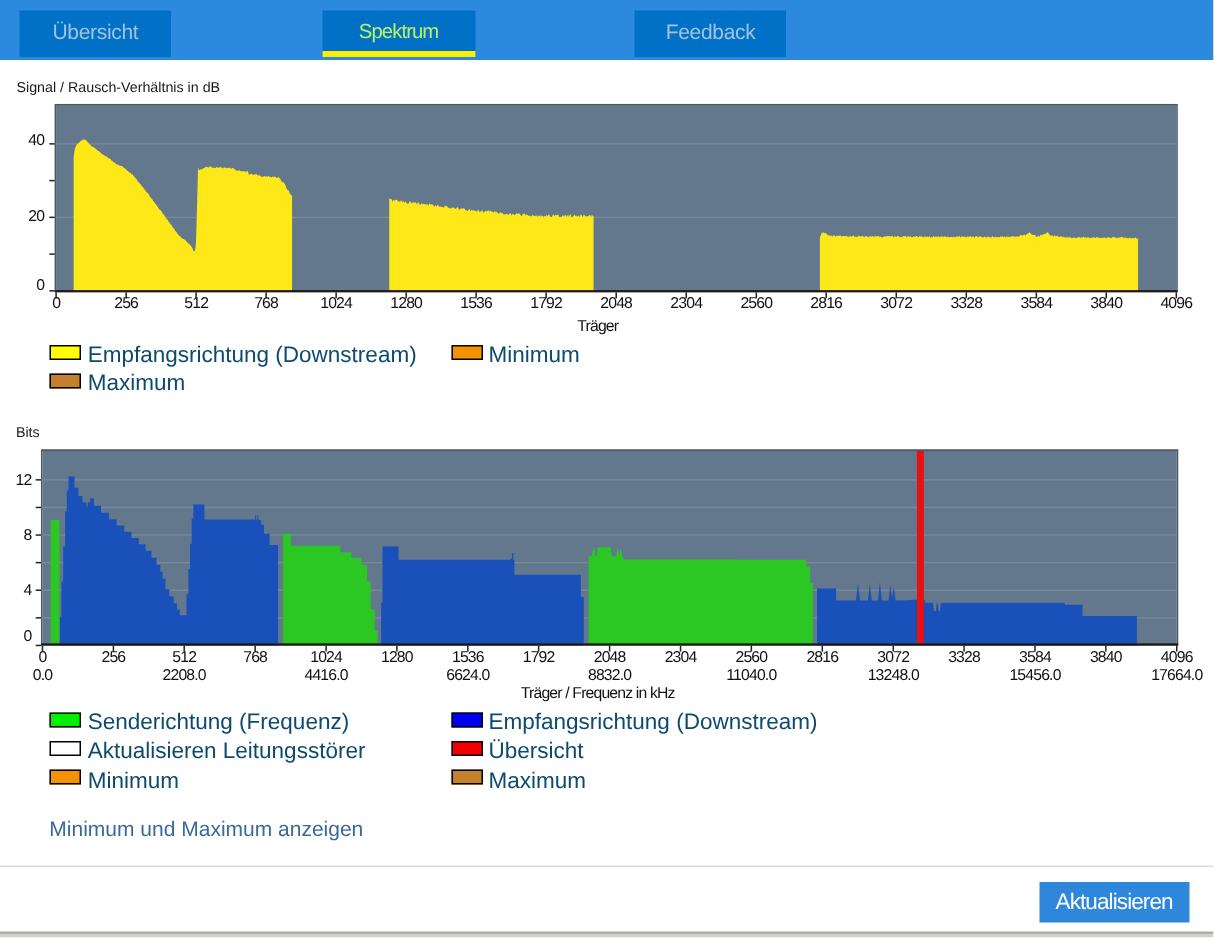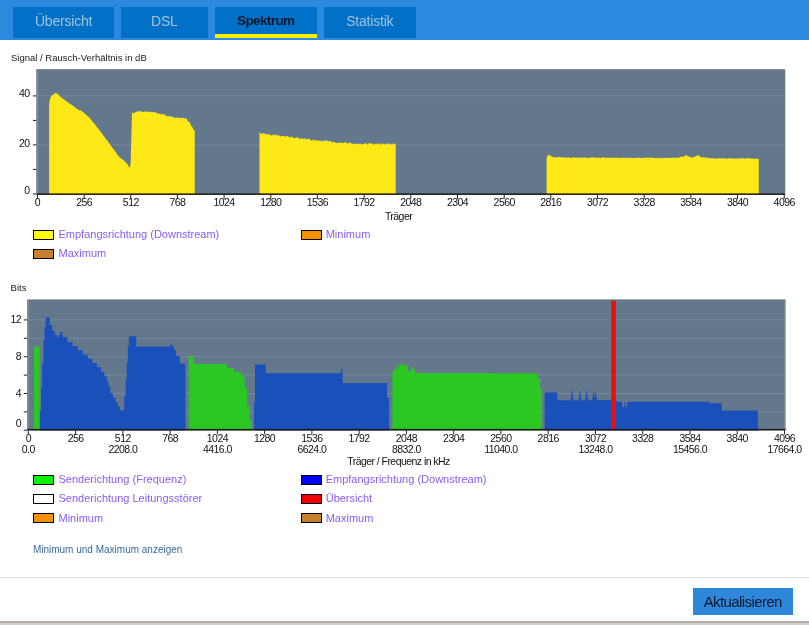--- a/index.html
+++ b/index.html
@@ -1,34 +1,33 @@
 <!DOCTYPE html>
 <html><head><meta charset="utf-8">
 <style>
 * { margin:0; padding:0; box-sizing:border-box; }
 html,body { width:809px; height:625px; background:#ffffff; font-family:"Liberation Sans", sans-serif; overflow:hidden; position:relative; }
 .bar { position:absolute; left:0; top:0; width:809px; height:40px; background:#2b8ade; }
 .tab { position:absolute; top:7px; height:31px; background:#0071c6; color:#a2c2de; font-size:14px; letter-spacing:-0.2px; text-align:center; line-height:29px; }
-.tab.act { color:#0f172a; font-weight:bold; font-size:13.5px; letter-spacing:-0.6px; border-bottom:4px solid #ffee00; line-height:28px; }
+.tab.act { color:#bef264; font-weight:normal; font-size:13.5px; letter-spacing:-0.6px; border-bottom:4px solid #ffee00; line-height:28px; }
 .tl { font-family:"Liberation Sans", sans-serif; font-size:10.5px; letter-spacing:-0.55px; fill:#111111; }
 .tt { font-family:"Liberation Sans", sans-serif; font-size:9.5px; fill:#1a1a1a; }
 .sw { position:absolute; width:21px; height:10px; border:1px solid #000; }
-.lt { position:absolute; font-size:11px; color:#8b5cf6; white-space:nowrap; }
-.link { position:absolute; left:32.9px; top:543.8px; font-size:10px; color:#3a6a9a; }
+.lt { position:absolute; font-size:15px; color:#0c4a6e; white-space:nowrap; }
+.link { position:absolute; left:32.9px; top:543.8px; font-size:14px; color:#3a6a9a; }
 .sep { position:absolute; left:0; top:577.3px; width:809px; height:1px; background:#dcdcdc; }
-.btn { position:absolute; left:692.5px; top:587.5px; width:100.5px; height:27.5px; background:#2e87da; color:#0f172a; font-size:15px; letter-spacing:-0.6px; text-align:center; line-height:27.5px; }
+.btn { position:absolute; left:692.5px; top:587.5px; width:100.5px; height:27.5px; background:#2e87da; color:#ffffff; font-size:15px; letter-spacing:-0.6px; text-align:center; line-height:27.5px; }
 .bot1 { position:absolute; left:0; top:621.2px; width:809px; height:1.5px; background:#b0aca6; }
 .bot2 { position:absolute; left:0; top:622.7px; width:809px; height:2.3px; background:#d3d0cb; }
 </style></head>
 <body>
 <div class="bar">
 <div class="tab" style="left:13px;width:101.2px">Übersicht</div>
-<div class="tab" style="left:120.8px;width:87.2px">DSL</div>
 <div class="tab act" style="left:214.7px;width:102.1px">Spektrum</div>
-<div class="tab" style="left:323.9px;width:91.8px">Statistik</div>
+<div class="tab" style="left:423px;width:101.4px">Feedback</div>
 </div>
 <svg width="809" height="625" viewBox="0 0 809 625" style="position:absolute;left:0;top:0">
 <rect x="37.4" y="70.3" width="746.8" height="124.4" fill="#63788d"></rect>
 <rect x="37.4" y="144.4" width="746.8" height="1" fill="rgba(255,255,255,0.13)"></rect>
 <rect x="37.4" y="95.4" width="746.8" height="1" fill="rgba(255,255,255,0.13)"></rect>
 <path d="M49.1 194.7L49.1 105.1L49.5 101.7L50 98.9L50.4 98L50.9 96.8L51.3 96.2L51.8 95.6L52.3 95.6L52.7 94.9L53.2 94.7L53.6 94.3L54.1 93.7L54.5 93.6L55 93.4L55.5 93L55.9 93L56.4 93.2L56.8 93.2L57.3 93.4L57.7 94.4L58.2 94.3L58.6 94.8L59.1 95.5L59.6 96.1L60 96.1L60.5 96.9L60.9 97.5L61.4 97.8L61.8 97.7L62.3 98.2L62.7 98.4L63.2 98.7L63.7 99.2L64.1 99.3L64.6 100L65 100.3L65.5 100.5L65.9 100.9L66.4 101.2L66.8 101.6L67.3 101.9L67.8 102.6L68.2 102.7L68.7 103L69.1 103.4L69.6 103.6L70 104L70.5 104.2L70.9 104.3L71.4 104.7L71.9 105L72.3 105.5L72.8 105.8L73.2 105.7L73.7 106.2L74.1 106.6L74.6 107.2L75 107.3L75.5 108L76 108.3L76.4 108.3L76.9 108.9L77.3 109.4L77.8 109.6L78.2 109.6L78.7 109.8L79.2 110.2L79.6 110.5L80.1 110.4L80.5 110.6L81 110.8L81.4 110.7L81.9 111.1L82.3 111.8L82.8 111.9L83.3 112.4L83.7 112.5L84.2 113.1L84.6 113.6L85.1 114L85.5 114.2L86 114.8L86.4 115L86.9 115.2L87.4 115.9L87.8 116.4L88.3 116.2L88.7 116.9L89.2 117.5L89.6 117.9L90.1 118.5L90.5 118.8L91 119.4L91.5 120.3L91.9 121.1L92.4 121.5L92.8 121.7L93.3 122.5L93.7 122.8L94.2 123.4L94.6 124.4L95.1 124.5L95.6 125.1L96 125.8L96.5 126.5L96.9 126.9L97.4 127.8L97.8 128.1L98.3 128.7L98.8 129L99.2 129.7L99.7 130.7L100.1 131.2L100.6 132L101 132.1L101.5 132.8L101.9 133.7L102.4 134.1L102.9 134.8L103.3 135.7L103.8 135.9L104.2 136.7L104.7 137.1L105.1 137.9L105.6 138.8L106 139.2L106.5 140L107 140L107.4 140.6L107.9 141.2L108.3 142.1L108.8 142.9L109.2 143L109.7 143.6L110.1 144.8L110.6 145.2L111.1 146.1L111.5 146.3L112 146.9L112.4 147.9L112.9 148.3L113.3 148.9L113.8 149.7L114.2 149.9L114.7 150.8L115.2 151.6L115.6 152L116.1 152.5L116.5 153.5L117 154.1L117.4 154.3L117.9 155.2L118.4 155.9L118.8 156.3L119.3 157L119.7 157.4L120.2 157.7L120.6 158L121.1 158.6L121.5 159L122 159.3L122.5 159.3L122.9 159.8L123.4 159.7L123.8 160.2L124.3 161.2L124.7 161.5L125.2 161.7L125.6 162.4L126.1 162.9L126.6 162.8L127 163.6L127.5 164.4L127.9 164.9L128.4 165.7L128.8 166.9L129.3 167.6L129.7 167.7L130.2 165.9L130.7 161.2L131.1 146.7L131.6 128.4L132 111.8L132 194.7Z" fill="#fee818"></path>
 <path d="M132 194.7L132 111.3L132.5 113.2L132.9 113.3L133.4 113.4L133.8 112.6L134.3 113L134.8 112.9L135.2 112.3L135.7 112.1L136.1 112L136.6 111.8L137 111L137.5 111.5L138 111.1L138.4 111.4L138.9 112L139.3 111L139.8 111.2L140.2 111L140.7 111.1L141.1 111.2L141.6 112L142.1 111.6L142.5 112L143 111.8L143.4 112.2L143.9 111.8L144.3 111.2L144.8 112L145.2 111.4L145.7 111.8L146.2 111.9L146.6 111.3L147.1 111.2L147.5 111.8L148 111.6L148.4 112.2L148.9 112.1L149.3 111.4L149.8 111.8L150.3 111.9L150.7 111.7L151.2 112.4L151.6 111.9L152.1 112L152.5 111.6L153 112.4L153.4 111.5L153.9 112.5L154.4 112.4L154.8 112L155.3 111.9L155.7 112.5L156.2 112.9L156.6 112.5L157.1 113.7L157.6 113.6L158 113.6L158.5 113.9L158.9 113.7L159.4 113.8L159.8 113.4L160.3 114.3L160.7 113.8L161.2 114.3L161.7 114.2L162.1 114L162.6 114.4L163 114.4L163.5 114L163.9 114.8L164.4 114.4L164.8 113.9L165.3 114.3L165.8 116.1L166.2 116.5L166.7 116.5L167.1 115.8L167.6 115.9L168 115.9L168.5 116.5L168.9 116.8L169.4 116.1L169.9 116.3L170.3 116.4L170.8 116L171.2 116.4L171.7 117.2L172.1 116.3L172.6 117.1L173 117L173.5 117L174 117.9L174.4 117.9L174.9 118L175.3 117.5L175.8 117.8L176.2 117.5L176.7 117.4L177.2 118L177.6 117.5L178.1 117.9L178.5 117.7L179 117.3L179.4 117.4L179.9 118.2L180.3 117.9L180.8 118.1L181.3 118.4L181.7 117.6L182.2 117.7L182.6 118.2L183.1 117.7L183.5 117.9L184 118.2L184.4 118.7L184.9 118.7L185.4 117.9L185.8 118L186.3 118.8L186.7 119.1L187.2 119.9L187.6 120.9L188.1 121.3L188.5 121.6L189 121.4L189.5 122.2L189.9 122.9L190.4 123.6L190.8 125.2L191.3 125.9L191.7 126.8L192.2 126.8L192.6 127.4L193.1 128.8L193.6 129.4L194 130.5L194.5 129.9L194.7 130.5L194.7 194.7Z" fill="#fee818"></path>
 <path d="M259.5 194.7L259.5 132.5L260 132.4L260.6 132.8L261.1 132.7L261.7 134.6L262.2 133.2L262.8 134.1L263.3 133L263.8 133.3L264.4 133.3L264.9 133.5L265.5 134.7L266 133.6L266.6 135.1L267.1 133.6L267.7 133.7L268.2 135.1L268.8 133.9L269.3 134.7L269.9 135.1L270.4 134.1L271 135.4L271.5 135.9L272.1 135.6L272.6 135.4L273.1 134.3L273.7 134.1L274.2 135.6L274.8 134.9L275.3 135.5L275.9 134.3L276.4 135.3L277 134.5L277.5 136.3L278.1 134.6L278.6 136.3L279.2 134.7L279.7 136.2L280.3 136.6L280.8 136L281.3 135.4L281.9 136.3L282.4 135.8L283 136L283.5 136.4L284.1 136L284.6 136.8L285.2 135.8L285.7 137.4L286.3 135.5L286.8 136.4L287.4 136.1L287.9 136.2L288.5 136.4L289 137.1L289.6 137.8L290.1 136.6L290.6 137.4L291.2 137.5L291.7 136.5L292.3 136.8L292.8 137.8L293.4 137.8L293.9 137.7L294.5 137.8L295 138.1L295.6 138.5L296.1 138L296.7 136.9L297.2 137.6L297.8 137.2L298.3 137.9L298.9 138.6L299.4 138.1L299.9 139.4L300.5 138.8L301 138.6L301.6 138.3L302.1 138.2L302.7 138.7L303.2 138.8L303.8 139.3L304.3 138.8L304.9 138L305.4 138.3L306 139.6L306.5 139.9L307.1 139L307.6 138.8L308.2 139.5L308.7 138.6L309.2 138.8L309.8 139.1L310.3 140.1L310.9 140.2L311.4 140.7L312 140.3L312.5 139.9L313.1 139.1L313.6 140.9L314.2 140.2L314.7 139.8L315.3 140.8L315.8 139.8L316.4 140.3L316.9 140.9L317.4 140.1L318 141.5L318.5 140L319.1 140L319.6 141.4L320.2 140.8L320.7 141.4L321.3 139.8L321.8 140.8L322.4 141.8L322.9 141.5L323.5 140.3L324 141.2L324.6 140.5L325.1 140.8L325.7 140.2L326.2 141.1L326.7 140.4L327.3 140.6L327.8 141.2L328.4 141.1L328.9 141.6L329.5 140.9L330 141.6L330.6 140.9L331.1 141.3L331.7 141.9L332.2 142.4L332.8 142.5L333.3 141.7L333.9 141.5L334.4 142.1L335 141.9L335.5 142.7L336 143.2L336.6 142.8L337.1 142.9L337.7 142.8L338.2 142.4L338.8 143.3L339.3 143.1L339.9 142.2L340.4 142.2L341 143.6L341.5 142.9L342.1 142.6L342.6 143L343.2 143.4L343.7 143L344.3 142L344.8 142.7L345.3 142.5L345.9 142.2L346.4 142.5L347 143.3L347.5 144.2L348.1 143.5L348.6 142.7L349.2 142.5L349.7 142.3L350.3 143.5L350.8 142.8L351.4 143.3L351.9 143.2L352.5 144L353 144L353.6 143.6L354.1 144.5L354.6 143.8L355.2 143.1L355.7 143.7L356.3 144.2L356.8 143.6L357.4 144.4L357.9 143.3L358.5 144.6L359 143.8L359.6 143.5L360.1 144.6L360.7 143.3L361.2 144.4L361.8 143.7L362.3 144.6L362.8 143.9L363.4 144.3L363.9 144.1L364.5 143.1L365 144L365.6 143.2L366.1 143L366.7 144.3L367.2 144.6L367.8 144.8L368.3 143.7L368.9 142.7L369.4 144.1L370 143.5L370.5 143.2L371.1 143.5L371.6 143.3L372.1 142.9L372.7 144.5L373.2 144.8L373.8 144.6L374.3 144.6L374.9 143.5L375.4 143.7L376 144.5L376.5 143.5L377.1 143.3L377.6 144.6L378.2 143.7L378.7 143.4L379.3 144.7L379.8 143.2L380.4 142.9L380.9 144.8L381.4 144.9L382 144.3L382.5 143.6L383.1 143L383.6 144.2L384.2 143.5L384.7 144.9L385.3 143.6L385.8 143.7L386.4 144.8L386.9 143.4L387.5 143.3L388 143.8L388.6 144.8L389.1 143L389.7 143.4L390.2 144.4L390.7 144.2L391.3 144.3L391.8 144L392.4 144.4L392.9 143.3L393.5 143.4L394 144.9L394.6 143.1L395.1 143.8L395.7 144.1L395.7 194.7Z" fill="#fee818"></path>
 <path d="M546.6 194.7L546.6 158.3L547 157.3L547.4 156.6L547.7 155.1L548.1 154.8L548.5 155.6L548.8 154.9L549.2 155.2L549.5 155.3L549.9 155.3L550.3 155.1L550.6 156L551 155.7L551.4 156.1L551.7 157.2L552.1 156.3L552.5 157.2L552.8 157L553.2 156.8L553.6 157.2L553.9 157.7L554.3 156.7L554.7 157.6L555 157.6L555.4 156.8L555.7 157.4L556.1 156.7L556.5 157L556.8 157.5L557.2 157.9L557.6 156.7L557.9 157.8L558.3 157L558.7 157.3L559 157L559.4 157.1L559.8 157.1L560.1 157.3L560.5 156.9L560.9 157.8L561.2 157.7L561.6 157.1L561.9 157.6L562.3 157.3L562.7 157.4L563 157.3L563.4 157.5L563.8 157.1L564.1 157.6L564.5 157.1L564.9 157.7L565.2 157.7L565.6 157.9L566 157.8L566.3 157.9L566.7 157.4L567.1 157.1L567.4 157.8L567.8 157.8L568.1 157.5L568.5 157.2L568.9 156.9L569.2 157.4L569.6 157.8L570 158L570.3 157.9L570.7 157.8L571.1 157.9L571.4 158.1L571.8 157.5L572.2 157.8L572.5 156.9L572.9 157.5L573.3 157.3L573.6 158L574 157.1L574.3 157.6L574.7 157.1L575.1 157.5L575.4 157.6L575.8 157.6L576.2 158L576.5 158.1L576.9 157L577.3 157.6L577.6 157.2L578 157.7L578.4 158.1L578.7 157.4L579.1 158.2L579.4 158.1L579.8 157.5L580.2 157.9L580.5 157L580.9 158.1L581.3 157.3L581.6 157.5L582 157.3L582.4 158L582.7 157.6L583.1 157.7L583.5 157.7L583.8 157.2L584.2 157.1L584.6 157.9L584.9 157.5L585.3 157.5L585.6 157.4L586 157.1L586.4 158.1L586.7 158.1L587.1 157.5L587.5 158.1L587.8 158.1L588.2 158.2L588.6 158.3L588.9 157.7L589.3 157.6L589.7 157.9L590 158L590.4 157.4L590.8 157.4L591.1 157.7L591.5 157.5L591.8 157.2L592.2 157.3L592.6 157.5L592.9 157.5L593.3 157.1L593.7 157.8L594 157.6L594.4 157.5L594.8 157.2L595.1 157.3L595.5 158.2L595.9 158.1L596.2 157.9L596.6 157.4L597 157.6L597.3 158L597.7 158.2L598 157.4L598.4 157.4L598.8 157.1L599.1 157.7L599.5 157.7L599.9 158.2L600.2 158.3L600.6 157.8L601 157.9L601.3 158L601.7 158.2L602.1 157.1L602.4 157.3L602.8 157.6L603.2 157.1L603.5 157.1L603.9 157.5L604.2 158L604.6 158.3L605 157.4L605.3 157.8L605.7 157.5L606.1 157.2L606.4 158.1L606.8 157.6L607.2 157.6L607.5 157.8L607.9 158.3L608.3 158L608.6 158L609 157.6L609.4 157.3L609.7 158L610.1 157.5L610.4 158.1L610.8 157.2L611.2 157.4L611.5 157.7L611.9 157.9L612.3 158.1L612.6 158L613 157.2L613.4 158L613.7 157.8L614.1 157.2L614.5 157.7L614.8 157.8L615.2 158L615.6 158.3L615.9 158L616.3 157.6L616.6 157.7L617 157.6L617.4 158.3L617.7 157.8L618.1 157.4L618.5 158L618.8 157.7L619.2 158.4L619.6 157.3L619.9 157.8L620.3 158.3L620.7 158.4L621 157.9L621.4 157.9L621.7 158.5L622.1 157.3L622.5 157.4L622.8 158L623.2 158.4L623.6 157.5L623.9 157.9L624.3 157.7L624.7 157.9L625 158.2L625.4 157.5L625.8 157.3L626.1 158.3L626.5 157.9L626.9 158.1L627.2 157.4L627.6 157.9L627.9 157.5L628.3 157.5L628.7 158.2L629 157.6L629.4 158L629.8 157.4L630.1 157.9L630.5 157.5L630.9 158.2L631.2 158.2L631.6 157.8L632 157.3L632.3 158L632.7 158.4L633.1 157.9L633.4 158.1L633.8 157.9L634.1 157.9L634.5 158L634.9 158.2L635.2 158.3L635.6 157.7L636 157.8L636.3 158.3L636.7 157.6L637.1 158.5L637.4 157.6L637.8 157.7L638.2 157.5L638.5 158.1L638.9 157.7L639.3 157.5L639.6 157.3L640 157.9L640.3 158.5L640.7 157.9L641.1 157.8L641.4 157.5L641.8 157.5L642.2 158L642.5 157.9L642.9 158L643.3 157.7L643.6 158.1L644 157.7L644.4 158.4L644.7 158L645.1 157.3L645.5 158.1L645.8 157.7L646.2 157.8L646.5 157.5L646.9 157.5L647.3 157.5L647.6 158.1L648 158.2L648.4 157.7L648.7 157.6L649.1 157.5L649.5 158.5L649.8 158.5L650.2 157.8L650.6 157.4L650.9 157.3L651.3 157.6L651.7 158L652 158.4L652.4 157.8L652.7 157.5L653.1 158L653.5 157.7L653.8 157.4L654.2 158.5L654.6 157.6L654.9 158.2L655.3 158.1L655.7 158.4L656 157.9L656.4 157.9L656.8 157.6L657.1 158.4L657.5 158.5L657.8 157.5L658.2 157.8L658.6 158.3L658.9 157.4L659.3 158.4L659.7 158L660 158.2L660.4 158.2L660.8 158.6L661.1 157.6L661.5 157.4L661.9 157.7L662.2 158.4L662.6 158L663 158.1L663.3 157.8L663.7 157.8L664 158L664.4 158.3L664.8 157.5L665.1 158.3L665.5 158.1L665.9 158L666.2 158.3L666.6 157.8L667 157.8L667.3 157.3L667.7 158.2L668.1 157.3L668.4 157.7L668.8 158.2L669.2 157.9L669.5 157.7L669.9 157.6L670.2 158.5L670.6 157.8L671 157.9L671.3 157.4L671.7 158.2L672.1 157.6L672.4 157.8L672.8 158.1L673.2 157.8L673.5 157.8L673.9 157.7L674.3 157.7L674.6 157.7L675 157.5L675.4 157.8L675.7 157.4L676.1 157.7L676.4 158L676.8 157.8L677.2 157.6L677.5 157.3L677.9 158.1L678.3 157.8L678.6 157.2L679 157.8L679.4 157.8L679.7 157.2L680.1 156.6L680.5 157.1L680.8 156.6L681.2 156.7L681.6 157.3L681.9 156.6L682.3 156.9L682.6 156.5L683 156.5L683.4 156.9L683.7 157.2L684.1 155.9L684.5 156.8L684.8 155.6L685.2 155.6L685.6 155.6L685.9 155.1L686.3 154.9L686.7 155.1L687 155.9L687.4 155.6L687.8 156.7L688.1 156.3L688.5 156.6L688.8 156.5L689.2 156.7L689.6 156.9L689.9 156.7L690.3 156.7L690.7 157.8L691 157.8L691.4 158.1L691.8 157.2L692.1 157.5L692.5 156.9L692.9 157.7L693.2 157.7L693.6 156.6L693.9 156.3L694.3 157L694.7 156.7L695 156.9L695.4 155.7L695.8 156.4L696.1 156L696.5 156.3L696.9 155.2L697.2 156L697.6 155.5L698 155.1L698.3 154.9L698.7 154.9L699.1 155.8L699.4 155.7L699.8 156.7L700.1 156.6L700.5 157.3L700.9 157.1L701.2 157.3L701.6 156.7L702 157.9L702.3 157.5L702.7 157.4L703.1 156.8L703.4 157L703.8 157.9L704.2 157.2L704.5 157.4L704.9 156.9L705.3 157.7L705.6 157.7L706 158L706.3 158.1L706.7 157.3L707.1 157.8L707.4 157.6L707.8 157.6L708.2 157.7L708.5 158.5L708.9 157.5L709.3 158.3L709.6 158.4L710 157.9L710.4 158.6L710.7 157.7L711.1 158.5L711.5 158.5L711.8 157.7L712.2 158.4L712.5 158.6L712.9 157.7L713.3 158.8L713.6 157.8L714 158.7L714.4 158.7L714.7 158.5L715.1 158.6L715.5 158L715.8 158.8L716.2 158.9L716.6 157.9L716.9 158.6L717.3 158.5L717.7 158.7L718 158.8L718.4 158L718.7 158.3L719.1 158L719.5 158.3L719.8 157.9L720.2 158.3L720.6 158.8L720.9 158.3L721.3 157.8L721.7 158.9L722 158L722.4 157.9L722.8 158.3L723.1 158.4L723.5 157.8L723.9 158.9L724.2 158.4L724.6 158.5L724.9 158.1L725.3 158.4L725.7 157.9L726 158.9L726.4 158.9L726.8 158.3L727.1 158.9L727.5 158.7L727.9 158.2L728.2 158.4L728.6 158.6L729 157.8L729.3 158.4L729.7 158.5L730 158.3L730.4 158.9L730.8 158.2L731.1 158L731.5 158.3L731.9 158.1L732.2 158.2L732.6 158.8L733 158.5L733.3 158.8L733.7 158.6L734.1 158.5L734.4 158.5L734.8 159L735.2 158.5L735.5 158.2L735.9 158.6L736.2 158.9L736.6 157.9L737 159L737.3 158L737.7 159L738.1 158.9L738.4 158.1L738.8 158L739.2 158.4L739.5 158.3L739.9 158.4L740.3 158.7L740.6 158.9L741 158.6L741.4 158.2L741.7 158.1L742.1 158L742.4 158.2L742.8 157.9L743.2 158.3L743.5 158.6L743.9 158.3L744.3 158.8L744.6 158.2L745 158.8L745.4 158.9L745.7 158L746.1 158.6L746.5 158.1L746.8 158.3L747.2 158.1L747.6 158L747.9 157.8L748.3 158L748.6 158.3L749 158.3L749.4 159.1L749.7 157.9L750.1 158.1L750.5 158.8L750.8 158.9L751.2 158.3L751.6 158.8L751.9 158.7L752.3 159.2L752.7 158.1L753 158.5L753.4 158.7L753.8 159L754.1 158.4L754.5 159.2L754.8 158.3L755.2 159L755.6 158.7L755.9 158.8L756.3 158.8L756.7 158.4L757 158.3L757.4 158.6L757.8 159.2L758.1 159.2L758.5 159.1L758.7 158.7L758.7 194.7Z" fill="#fee818"></path>
 <rect x="36.4" y="69.3" width="748.8" height="1.2" fill="#4a5864"></rect>
@@ -158,21 +157,21 @@
 <div class="lt" style="left:58.5px;top:227.6px">Empfangsrichtung (Downstream)</div>
 <div class="sw" style="left:300.5px;top:229.6px;background:#f39204"></div>
 <div class="lt" style="left:325.7px;top:227.6px">Minimum</div>
 <div class="sw" style="left:33.3px;top:248.9px;background:#c5802c"></div>
 <div class="lt" style="left:58.5px;top:246.9px">Maximum</div>
 <div class="sw" style="left:33.3px;top:474.8px;background:#00f000"></div>
 <div class="lt" style="left:58.5px;top:472.9px">Senderichtung (Frequenz)</div>
 <div class="sw" style="left:300.5px;top:474.8px;background:#0000f0"></div>
 <div class="lt" style="left:325.7px;top:472.9px">Empfangsrichtung (Downstream)</div>
 <div class="sw" style="left:33.3px;top:494.1px;background:#ffffff"></div>
-<div class="lt" style="left:58.5px;top:492.2px">Senderichtung Leitungsstörer</div>
+<div class="lt" style="left:58.5px;top:492.2px">Aktualisieren Leitungsstörer</div>
 <div class="sw" style="left:300.5px;top:494.1px;background:#f00000"></div>
 <div class="lt" style="left:325.7px;top:492.2px">Übersicht</div>
 <div class="sw" style="left:33.3px;top:513.4px;background:#f39204"></div>
 <div class="lt" style="left:58.5px;top:511.5px">Minimum</div>
 <div class="sw" style="left:300.5px;top:513.4px;background:#c5802c"></div>
 <div class="lt" style="left:325.7px;top:511.5px">Maximum</div>
 <div class="link">Minimum und Maximum anzeigen</div>
 <div class="sep"></div>
 <div class="btn">Aktualisieren</div>
 <div class="bot1"></div>

